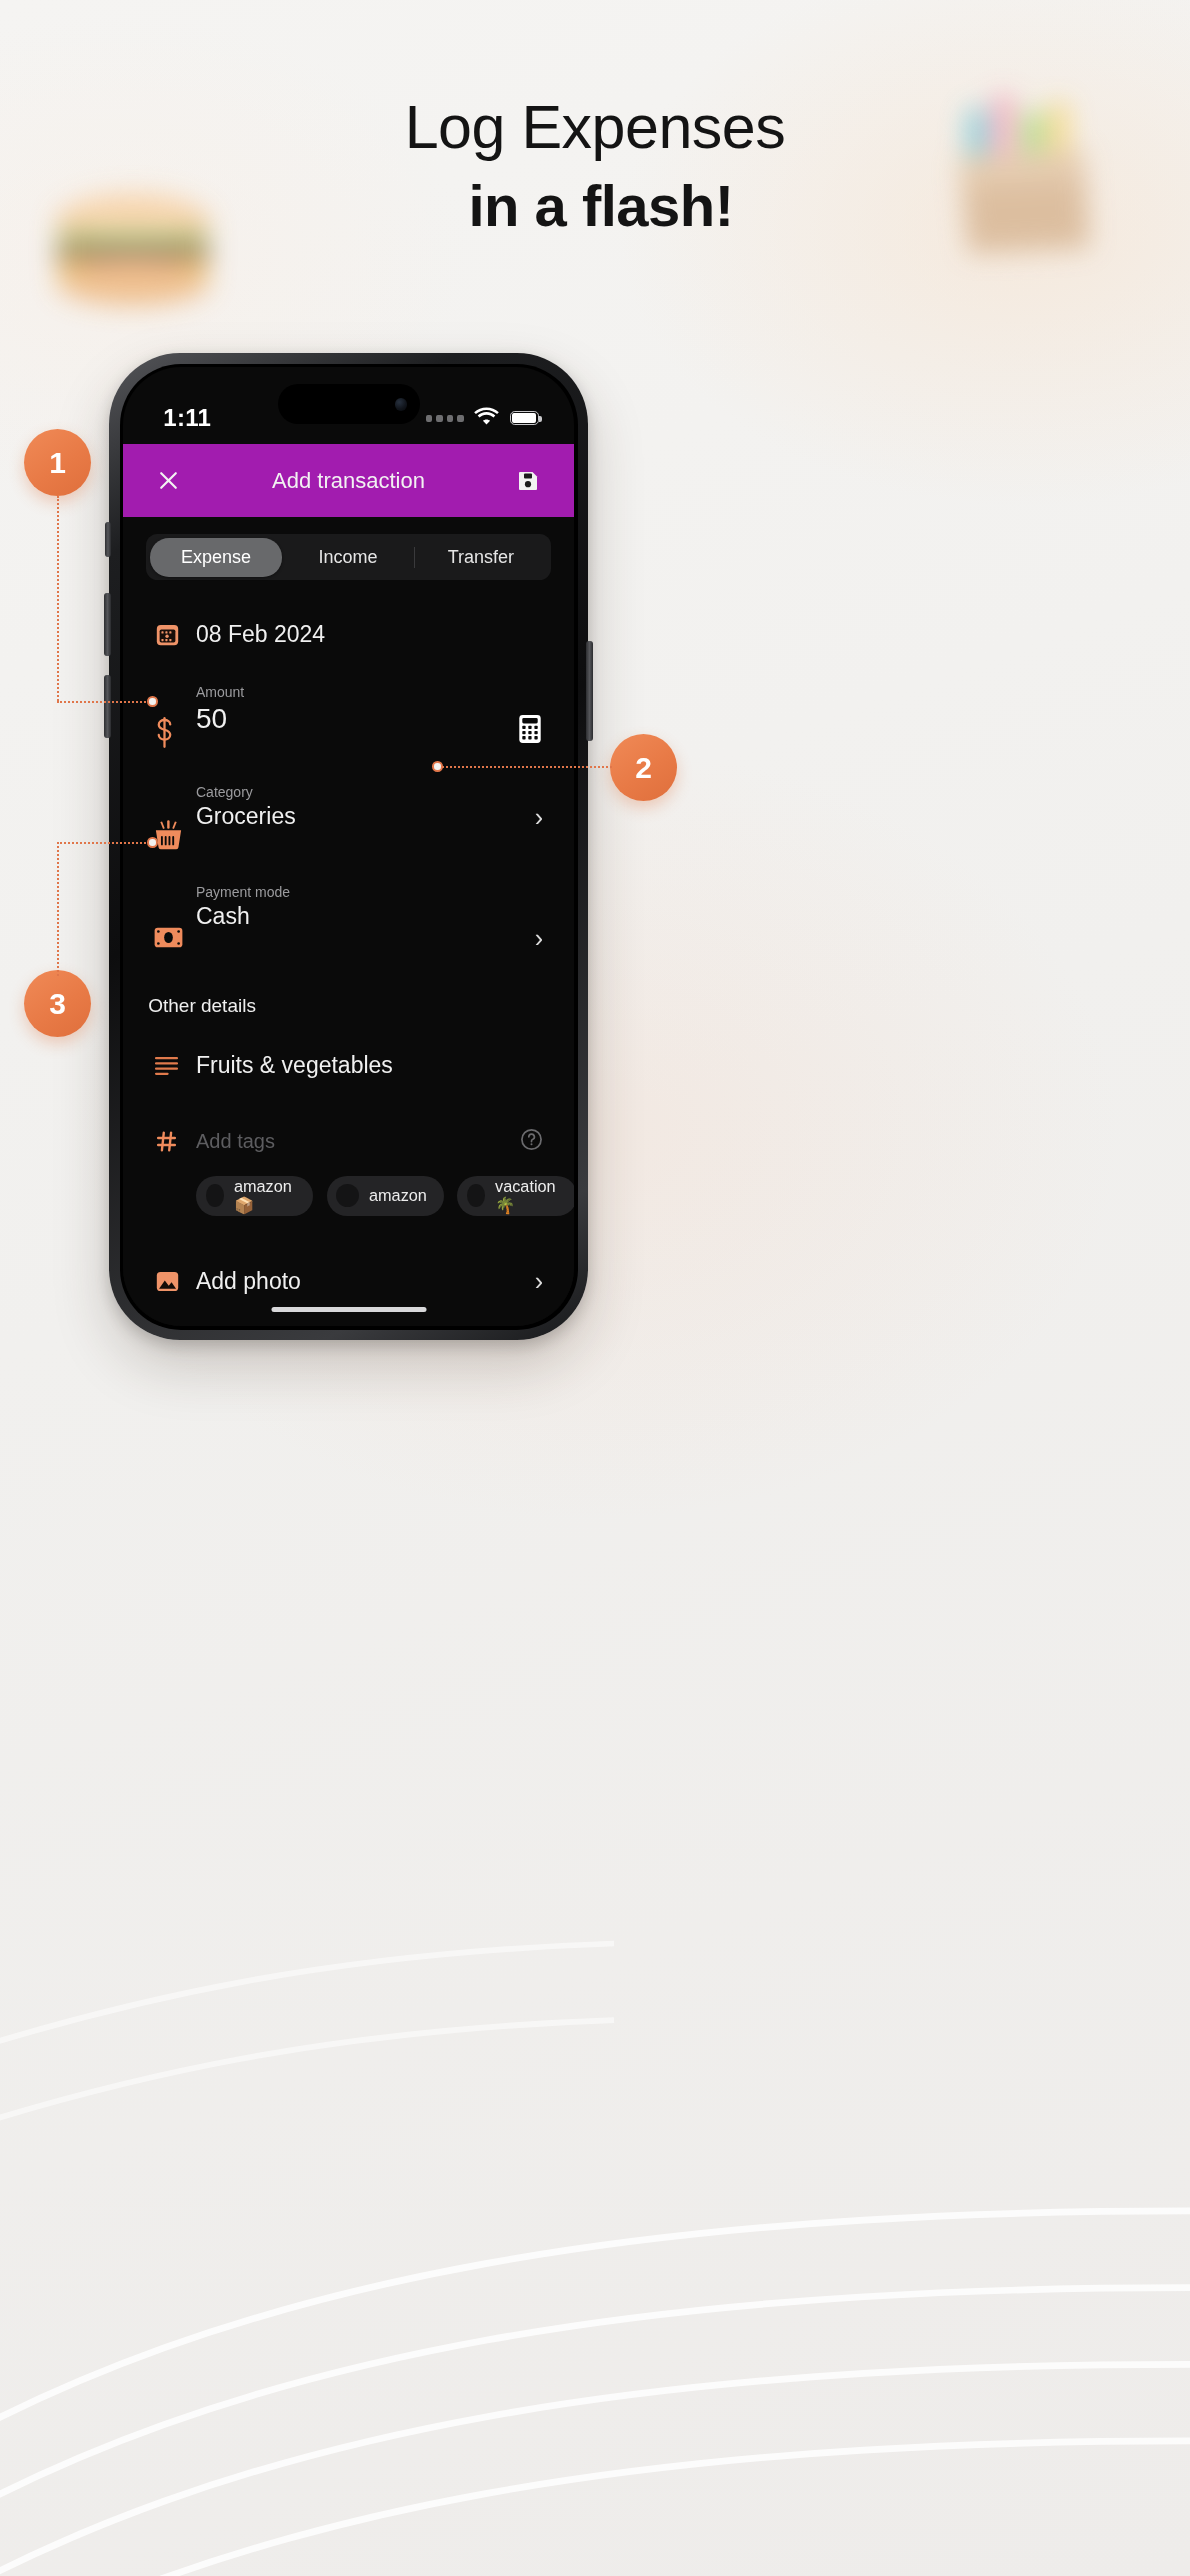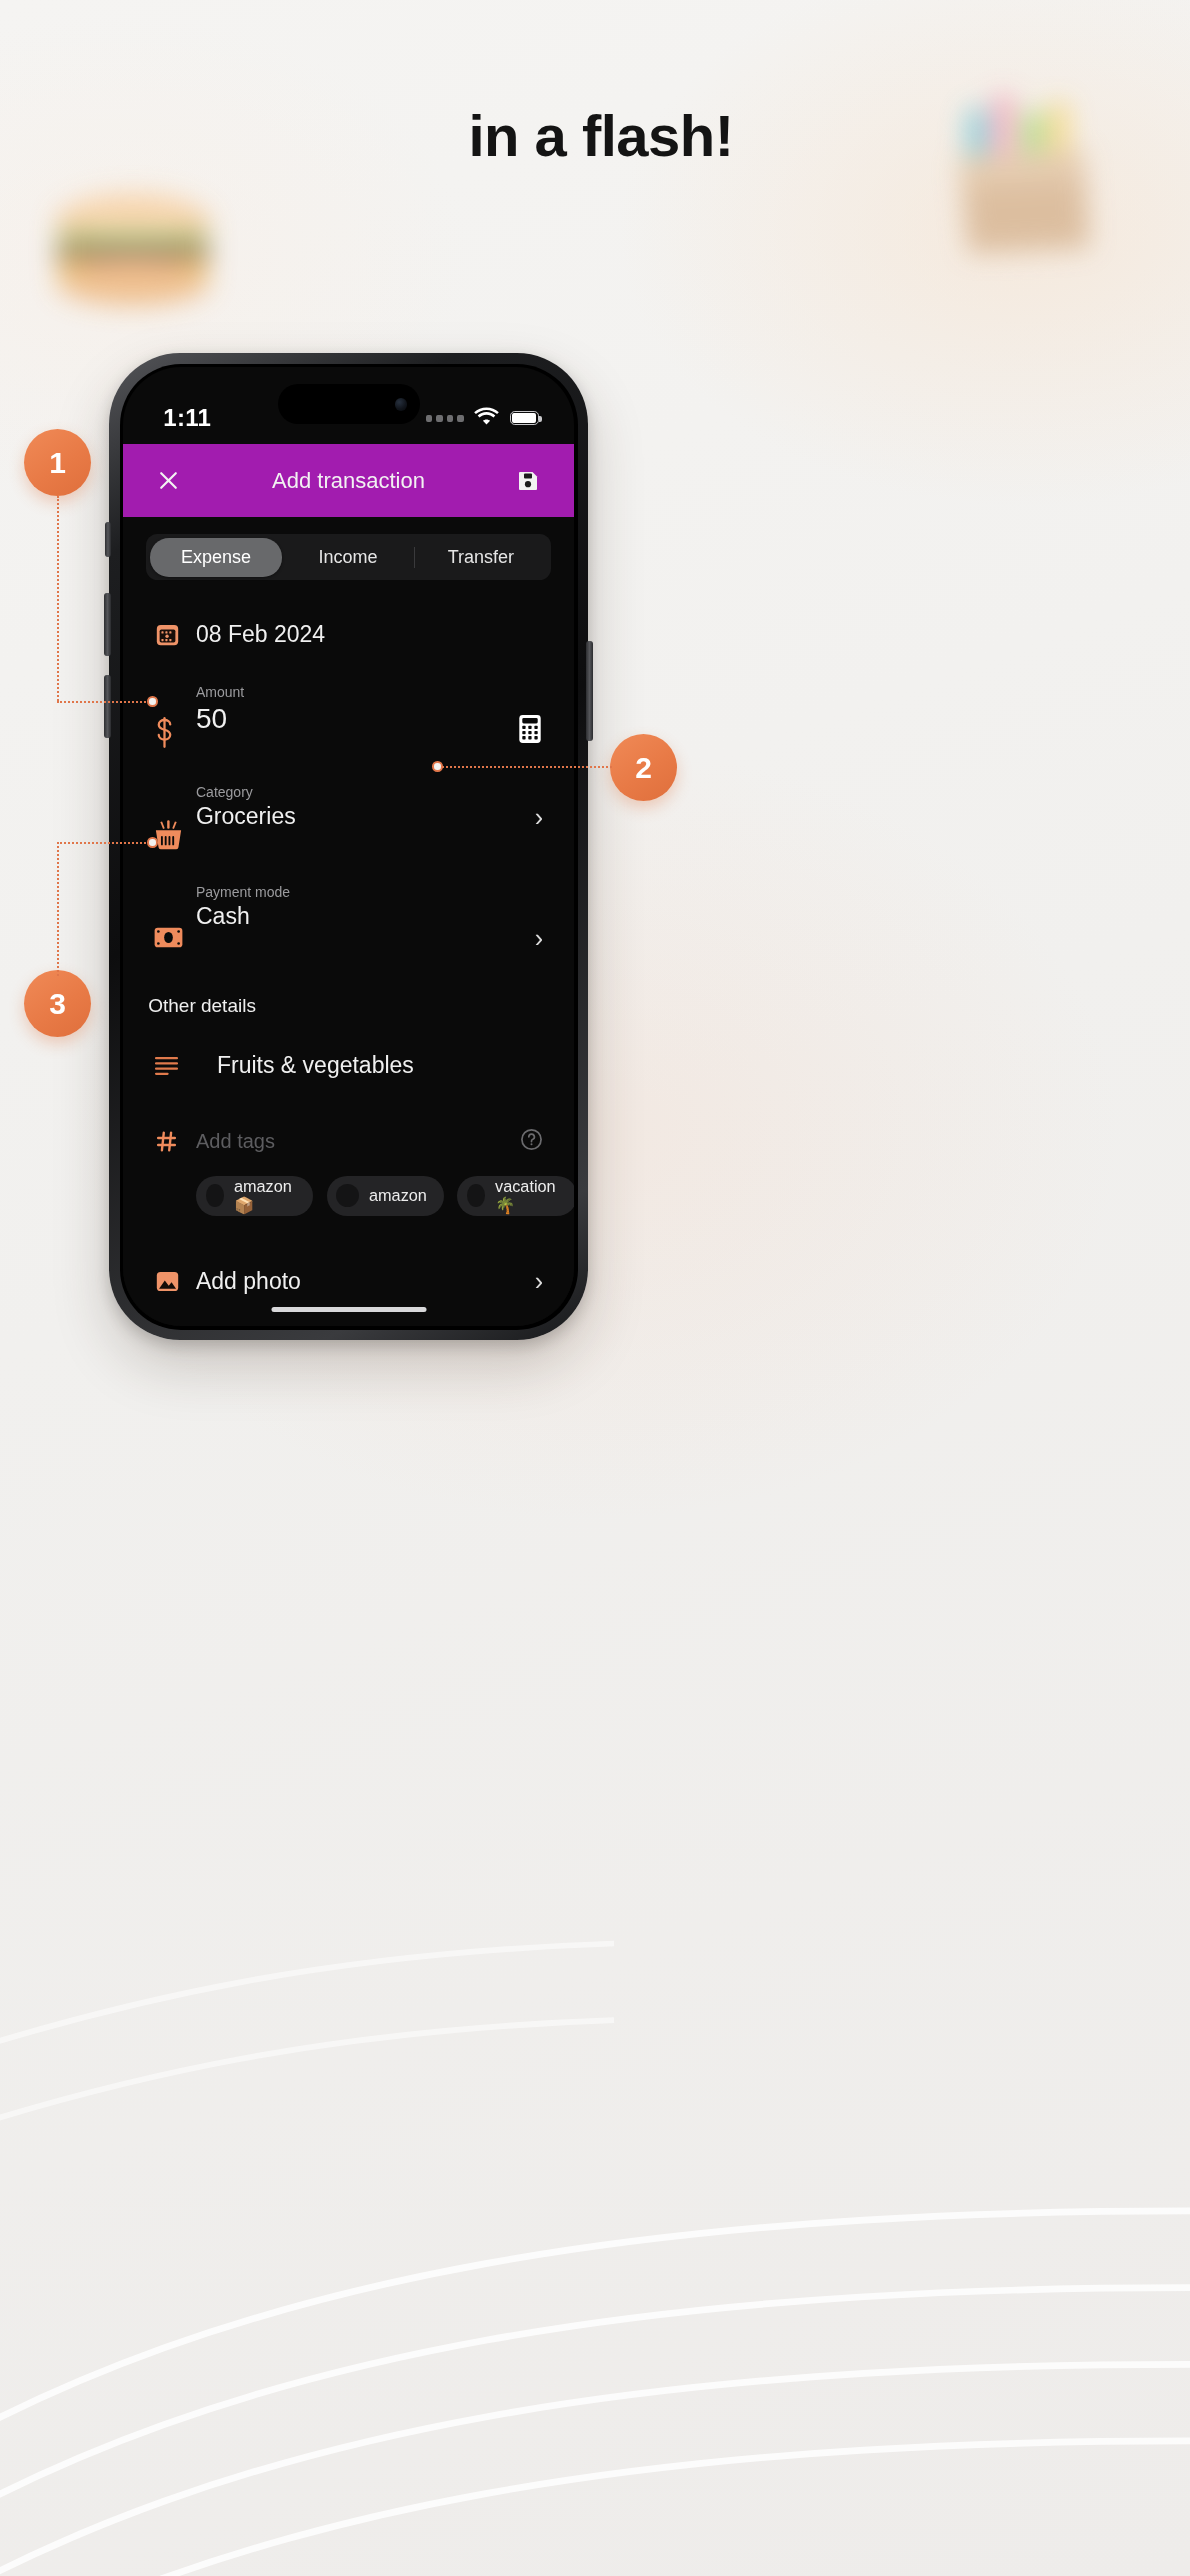--- a/index.html
+++ b/index.html
@@ -125,21 +125,21 @@
   .row-value { font-size:23px; color:#f0f0f0; }
   .row-value.big { font-size:28px; }
   .chev { color:#dcdcdc; font-size:25px; line-height:1; padding-left:9.6px; }
 
   .date-row { margin-top:33px; height:42px; }
   .amount-row { margin-top:29px; height:67px; align-items:flex-end; }
   .category-row { margin-top:33px; height:67px; }
   .payment-row { margin-top:33px; height:67px; align-items:flex-end; }
 
   .section-title { margin:44px 0 0 1.9px; font-size:19px; color:#efefef; }
-  .note-row { margin-top:27px; height:42px;gap:21px; }
+  .note-row { margin-top:27px; height:42px; }
   .tags-row { margin-top:36px; height:38px; }
   .tag-placeholder { font-size:20px; color:#5d5d60; }
   .photo-row { margin-top:42px; height:48px; }
 
   .chips { display:flex; gap:13.4px; margin-top:15.3px; padding-left:50px; }
   .chip {
     height:40px; border-radius:20px; background:#242426;
     display:flex; align-items:center; gap:9.6px; padding:0 17px 0 9.6px;
     font-size:16.3px; color:#ededed;
   }
@@ -207,20 +207,21 @@
     <rect x="34" y="40" width="22" height="60" rx="9" fill="#7fc9d8"></rect>
     <rect x="62" y="26" width="20" height="72" rx="9" fill="#f2a0b8"></rect>
     <rect x="92" y="44" width="22" height="58" rx="9" fill="#a8d87a"></rect>
     <rect x="120" y="34" width="20" height="66" rx="9" fill="#f6d67a"></rect>
     <path d="M26 92 L156 84 L162 186 L36 192 Z" fill="#d8b795"></path>
     <path d="M26 92 L156 84 L158 116 L28 124 Z" fill="#e3c7a8"></path>
   </svg>
 </div>
 
 <div class="headline">
+  <span class="l1">Log Expenses</span>
   <span class="l2">in a flash!</span>
 </div>
 
 <div class="callout c1">
   <div class="badge">1</div>
   <div class="lead lead-v" style="left:33px; top:67px; height:205px;"></div>
   <div class="lead lead-h" style="left:33px; top:272px; width:96px;"></div>
   <div class="nub" style="left:123px; top:267px;"></div>
 </div>
 

